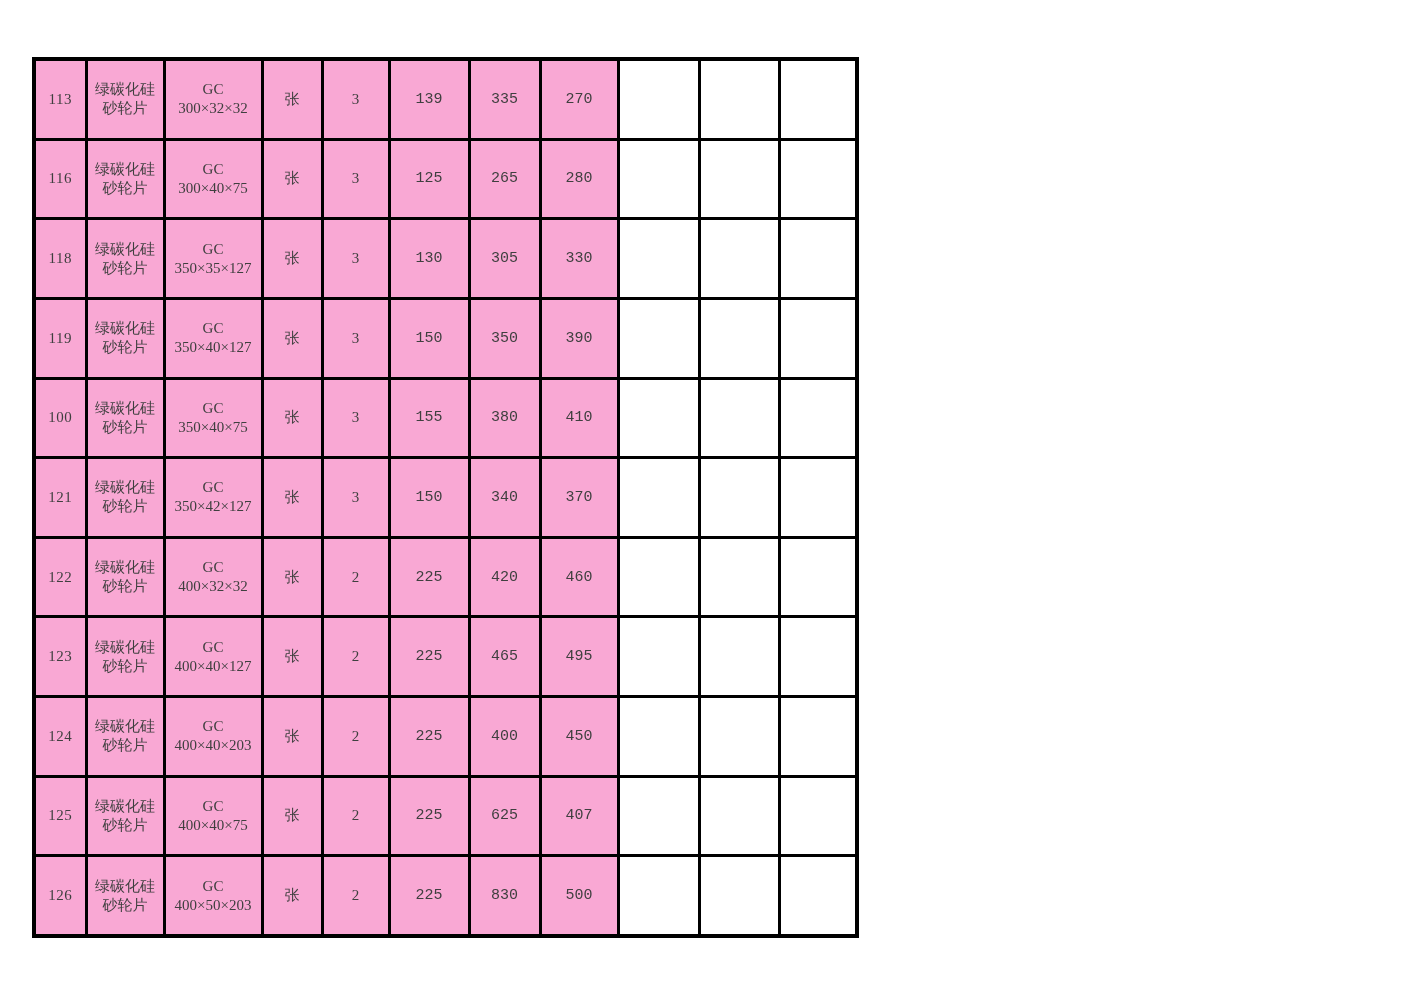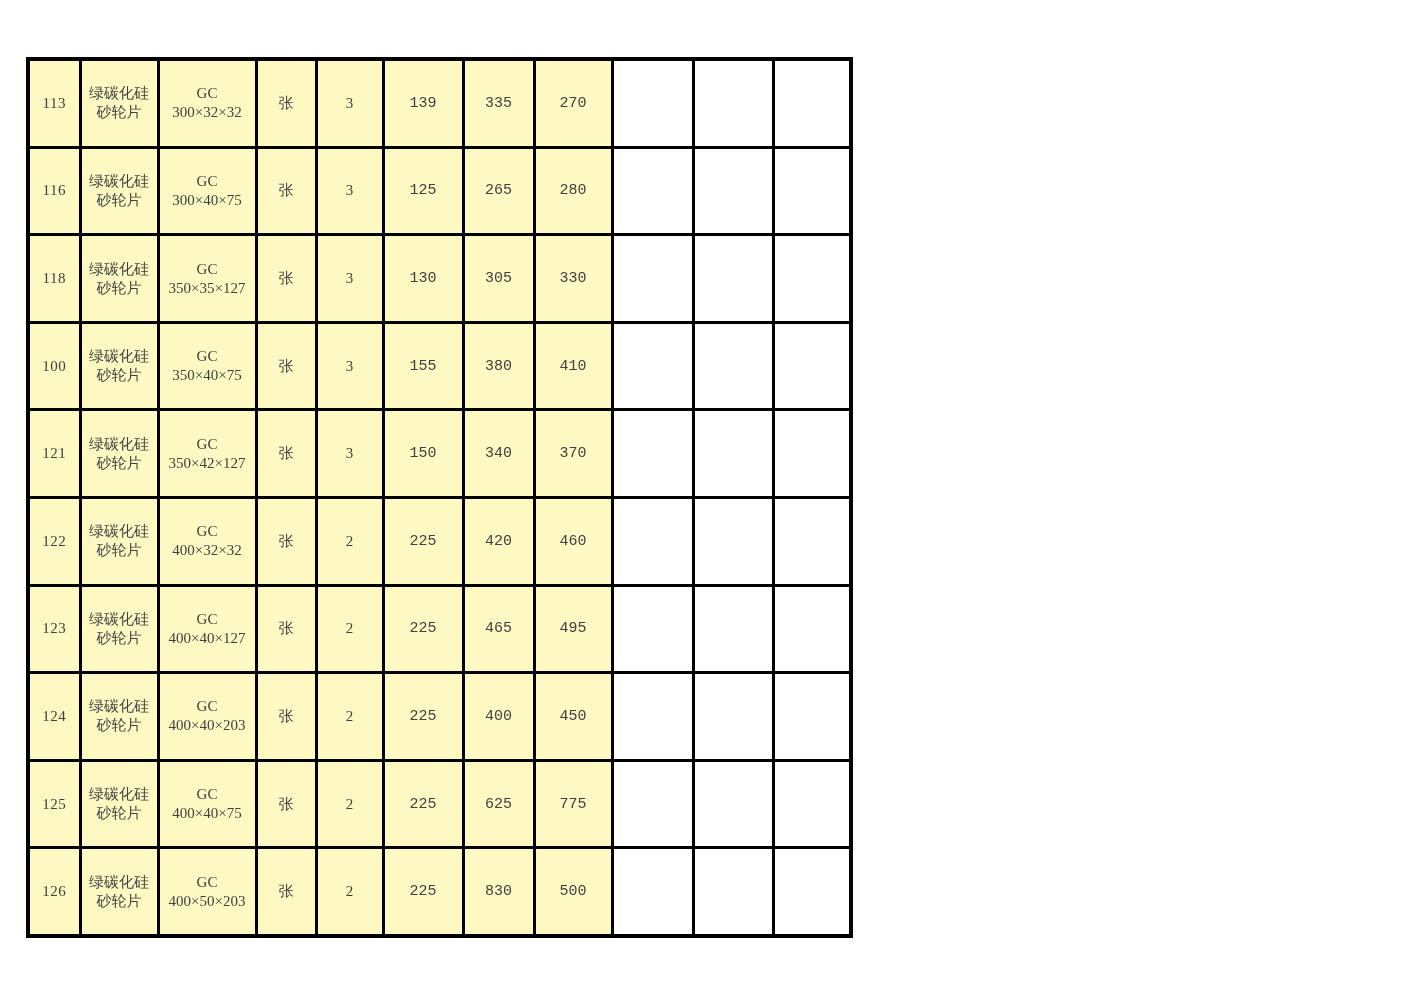--- a/index.html
+++ b/index.html
@@ -4,26 +4,26 @@
 <style>
   html, body { margin: 0; padding: 0; }
   body {
     width: 1403px; height: 992px;
     background: #ffffff;
     position: relative;
     font-family: "Liberation Serif", serif;
   }
   table.price-table {
     position: absolute;
-    left: 26px; top: 57px;
+    left: 32px; top: 57px;
     width: 823px; height: 881px;
     border-collapse: collapse;
     table-layout: fixed;
     border: 4px solid #000000;
-    background: #fef9c3;
+    background: #f9a8d4;
   }
   table.price-table tr { height: 58.7px; }
   table.price-table td {
     border: 3px solid #000000;
     padding: 0;
     margin: 0;
     overflow: hidden;
     vertical-align: middle;
     text-align: center;
     color: #3f3f3f;
@@ -132,20 +132,38 @@
       <td class="unit">张</td>
       <td class="qty">3</td>
       <td class="price">130</td>
       <td class="price">305</td>
       <td class="price">330</td>
       <td class="empty"></td>
       <td class="empty"></td>
       <td class="empty"></td>
     </tr>
     <tr>
+      <td class="idx">119</td>
+      <td class="name">
+          <div class="wrap">绿碳化硅砂轮片</div>
+        </td>
+      <td class="spec">
+          <div class="wrap">GC
+350×40×127</div>
+        </td>
+      <td class="unit">张</td>
+      <td class="qty">3</td>
+      <td class="price">150</td>
+      <td class="price">350</td>
+      <td class="price">390</td>
+      <td class="empty"></td>
+      <td class="empty"></td>
+      <td class="empty"></td>
+    </tr>
+    <tr>
       <td class="idx">100</td>
       <td class="name">
           <div class="wrap">绿碳化硅砂轮片</div>
         </td>
       <td class="spec">
           <div class="wrap">GC
 350×40×75</div>
         </td>
       <td class="unit">张</td>
       <td class="qty">3</td>
@@ -234,21 +252,21 @@
           <div class="wrap">绿碳化硅砂轮片</div>
         </td>
       <td class="spec">
           <div class="wrap">GC
 400×40×75</div>
         </td>
       <td class="unit">张</td>
       <td class="qty">2</td>
       <td class="price">225</td>
       <td class="price">625</td>
-      <td class="price">775</td>
+      <td class="price">407</td>
       <td class="empty"></td>
       <td class="empty"></td>
       <td class="empty"></td>
     </tr>
     <tr>
       <td class="idx">126</td>
       <td class="name">
           <div class="wrap">绿碳化硅砂轮片</div>
         </td>
       <td class="spec">

